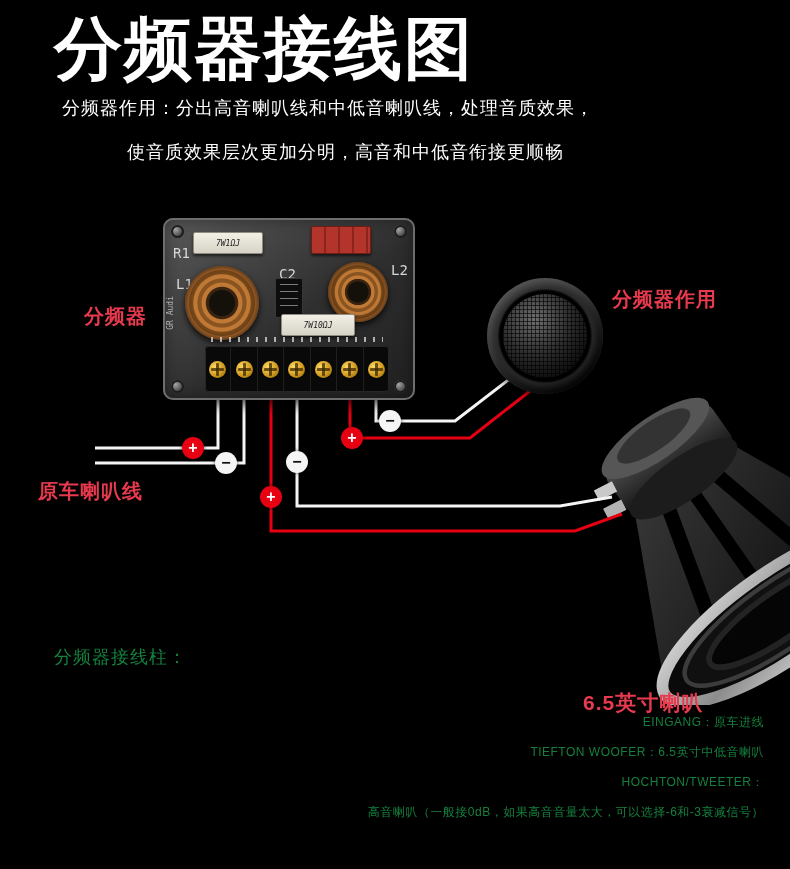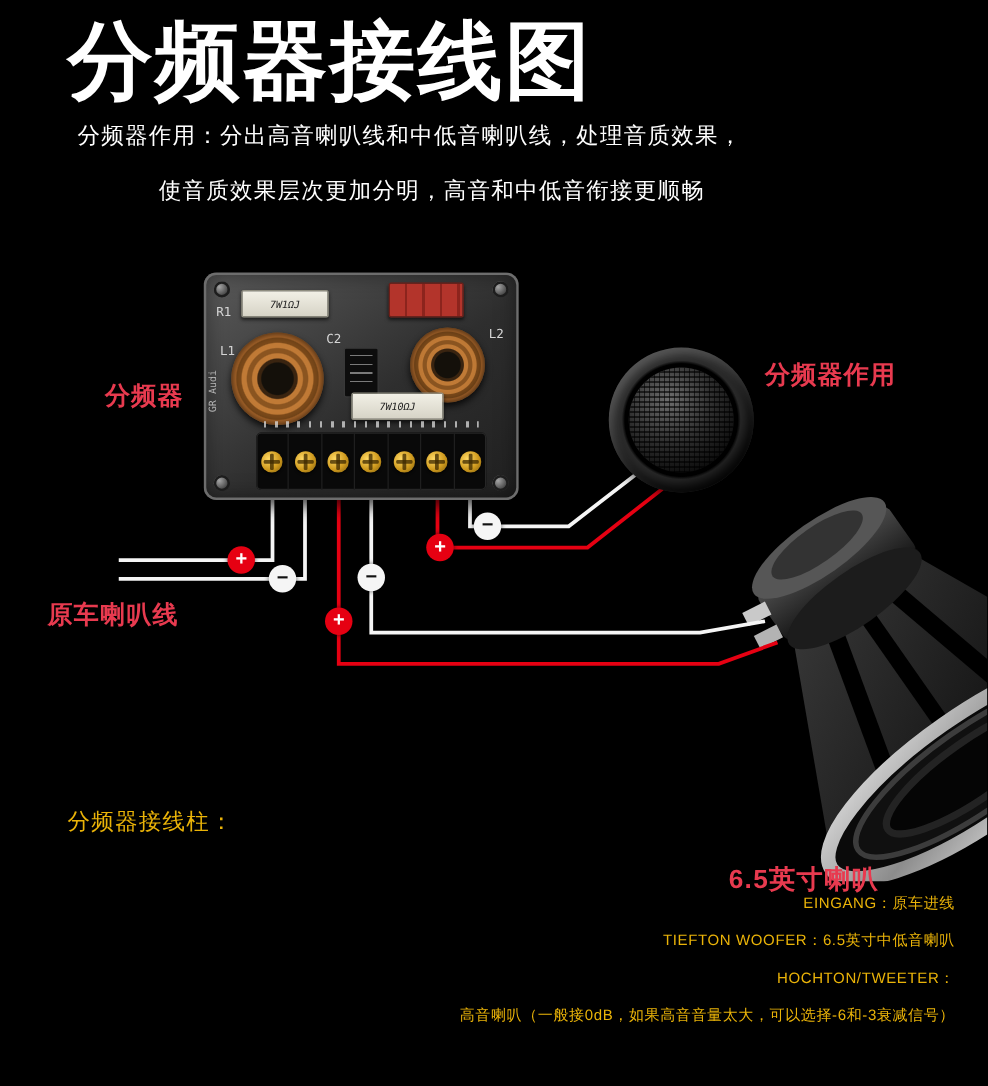--- a/index.html
+++ b/index.html
@@ -60,23 +60,23 @@
   .coil{position:absolute;border-radius:50%;
         background:radial-gradient(circle,#14100a 0 24%,#3a2410 26% 30%,#c07a36 32% 38%,
                    #8a5420 40% 46%,#c07a36 48% 54%,#7c4a1a 56% 62%,#b06a2c 64% 72%,#6b3f14 74% 100%);
         box-shadow:0 3px 6px rgba(0,0,0,.8), inset 0 0 8px rgba(0,0,0,.8);}
   .coilL1{left:22px;top:48px;width:74px;height:74px;}
   .coilL2{left:165px;top:44px;width:60px;height:60px;}
   .ic{position:absolute;left:112px;top:60px;width:26px;height:38px;background:#0d0d0d;
       border:1px solid #383838;border-radius:2px;}
   .ic::after{content:"";position:absolute;left:4px;right:4px;top:5px;bottom:5px;
       background:repeating-linear-gradient(180deg,rgba(255,255,255,.45) 0 1px,transparent 1px 7px);}
-  .blabel{position:absolute;color:#d6d6d6;font-size:10px;
+  .blabel{position:absolute;color:#d6d6d6;font-size:14px;
           font-family:"DejaVu Sans Mono","Liberation Mono",monospace;}
-  .bl-r1{left:10px;top:27px;} .bl-c2{left:98px;top:48px;text-align:center;}
+  .bl-r1{left:10px;top:27px;} .bl-c2{left:116px;top:48px;text-align:center;}
   .bl-l1{left:13px;top:58px;} .bl-l2{left:228px;top:44px;}
   .brand{position:absolute;left:3px;top:78px;color:#b5b5b5;font-size:8px;
          writing-mode:vertical-rl;transform:rotate(180deg);
          font-family:"DejaVu Sans Mono","Liberation Mono",monospace;}
   .tmarks{position:absolute;left:48px;top:119px;width:172px;height:5px;opacity:.75;
           background:repeating-linear-gradient(90deg,#ddd 0 2px,transparent 2px 9px);}
   .tstrip{position:absolute;left:42px;top:128px;width:184px;height:46px;background:#090909;
           border-radius:4px;display:flex;box-shadow:inset 0 0 0 1px #262626;}
   .tcell{flex:1;border-right:1px solid #1f1f1f;display:flex;align-items:center;justify-content:center;}
   .tcell:last-child{border-right:none;}
@@ -97,21 +97,21 @@
   .tweeter-dome{position:absolute;left:16px;top:16px;right:16px;bottom:16px;border-radius:50%;
            background:radial-gradient(circle at 38% 30%,#6e6e6e,#2e2e2e 45%,#070707 85%);}
   .tweeter-mesh{position:absolute;left:16px;top:16px;right:16px;bottom:16px;border-radius:50%;
            background-image:repeating-linear-gradient(0deg,rgba(0,0,0,.6) 0 1px,transparent 1px 4px),
                             repeating-linear-gradient(90deg,rgba(0,0,0,.6) 0 1px,transparent 1px 4px);}
 
   
   .speaker65{position:absolute;left:555px;top:375px;z-index:2;}
 
   
-  .legend{position:absolute;left:54px;top:645px;width:710px;color:#eab308;z-index:5;}
+  .legend{position:absolute;left:54px;top:645px;width:710px;color:#15803d;z-index:5;}
   .legend-title{font-size:18px;margin:0 0 38px 0;letter-spacing:1px;}
   .legend-line{font-size:12px;line-height:30px;margin:0;letter-spacing:.5px;text-align:right;}
 </style>
 </head>
 <body>
 
 <div class="page">
 
   <h1 class="title">分频器接线图</h1>
 

